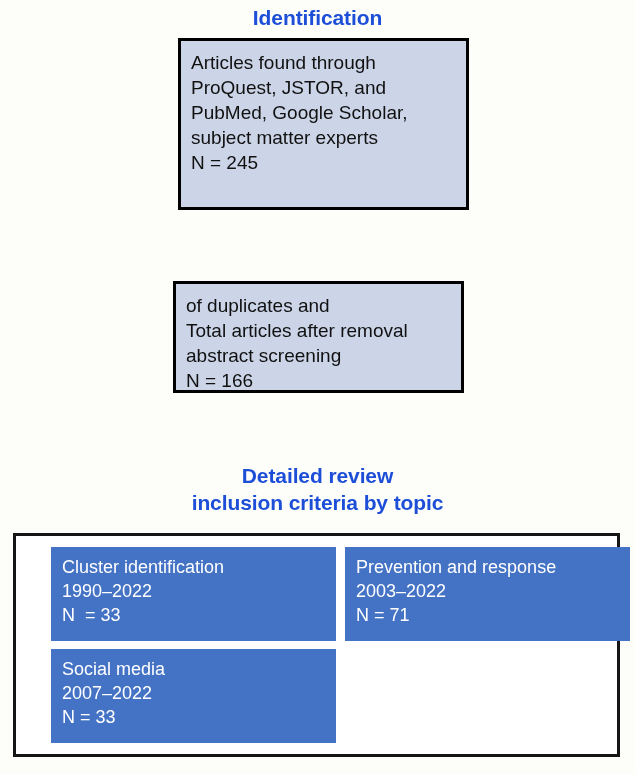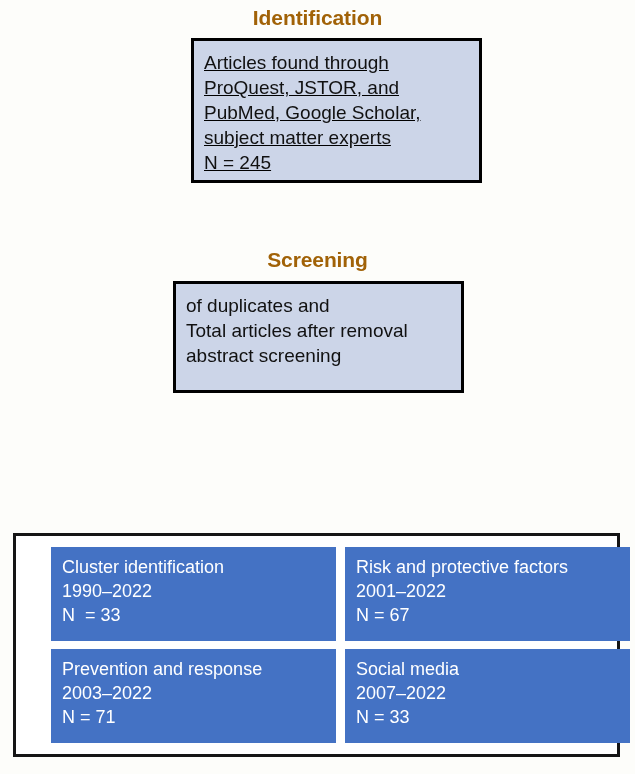--- a/index.html
+++ b/index.html
@@ -27,21 +27,21 @@
 
   
   .stage-heading {
     position: absolute;
     width: 100%;
     text-align: center;
     font-weight: bold;
     font-size: 21px;
     line-height: 26px;
     letter-spacing: -0.1px;
-    color: #a16207;
+    color: #1d4ed8;
   }
 
   #heading-identification { top: 5px; }
   #heading-screening      { top: 247px; }
 
   #heading-detailed {
     top: 462px;
     line-height: 27px;
   }
   #heading-detailed .hl { display: block; }
@@ -55,25 +55,24 @@
     padding: 9px 0 0 10px;
   }
   .lightbox .line {
     font-size: 19px;
     line-height: 25px;
     white-space: pre;
     color: #111111;
   }
 
   #box-identification {
-    left: 191px;
+    left: 178px;
     top:  38px;
     width: 291px;
-    height: 145px;
-    text-decoration: underline;
+    height: 172px;
   }
 
   #box-screening {
     left: 173px;
     top:  281px;
     width: 291px;
     height: 112px;
   }
 
   
@@ -122,43 +121,42 @@
   <div class="stage-heading" id="heading-identification">Identification</div>
 
   <div class="lightbox" id="box-identification">
     <div class="line">Articles found through</div>
     <div class="line">ProQuest, JSTOR, and</div>
     <div class="line">PubMed, Google Scholar,</div>
     <div class="line">subject matter experts</div>
     <div class="line">N = 245</div>
   </div>
 
-  <div class="stage-heading" id="heading-screening">Screening</div>
 
   <div class="lightbox" id="box-screening">
     <div class="line">of duplicates and</div>
     <div class="line">Total articles after removal</div>
     <div class="line">abstract screening</div>
+    <div class="line">N = 166</div>
   </div>
 
+  <div class="stage-heading" id="heading-detailed">
+    <span class="hl">Detailed review</span>
+    <span class="hl">inclusion criteria by topic</span>
+  </div>
 
   <div id="detailed-container">
     <div class="topic-grid">
 
       <div class="topic-box">
         <span class="line">Cluster identification</span>
         <span class="line">1990–2022</span>
         <span class="line">N  = 33</span>
       </div>
 
-      <div class="topic-box">
-        <span class="line">Risk and protective factors</span>
-        <span class="line">2001–2022</span>
-        <span class="line">N = 67</span>
-      </div>
 
       <div class="topic-box">
         <span class="line">Prevention and response</span>
         <span class="line">2003–2022</span>
         <span class="line">N = 71</span>
       </div>
 
       <div class="topic-box">
         <span class="line">Social media</span>
         <span class="line">2007–2022</span>

